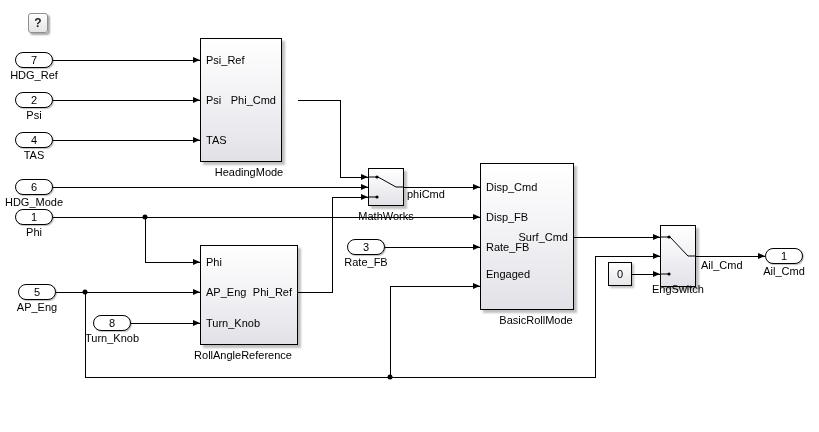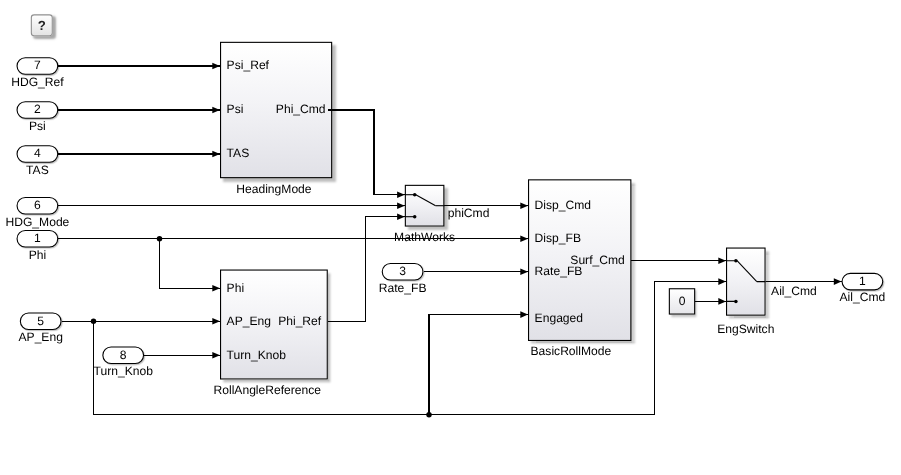--- a/index.html
+++ b/index.html
@@ -73,51 +73,51 @@
 
   <div class="oval" style="left:18px;top:284px">5</div>
   <div class="pname" style="left:37px;top:301px">AP_Eng</div>
 
   <div class="oval" style="left:93px;top:315px">8</div>
   <div class="pname" style="left:112px;top:332px">Turn_Knob</div>
 
   <div class="oval" style="left:765px;top:248px">1</div>
   <div class="pname" style="left:784px;top:265px">Ail_Cmd</div>
 
-  <div class="sl-block" style="left:200px;top:38px;width:102px;height:124px">
+  <div class="sl-block" style="left:200px;top:38px;width:82px;height:124px">
     <div class="bport" style="top:15px">Psi_Ref</div>
     <div class="bport" style="top:55px">Psi</div>
     <div class="bport" style="top:95px">TAS</div>
     <div class="bport out" style="top:55px">Phi_Cmd</div>
   </div>
   <div class="pname" style="left:249px;top:166px">HeadingMode</div>
 
   <div class="sl-block" style="left:200px;top:245px;width:98px;height:100px">
     <div class="bport" style="top:10px">Phi</div>
     <div class="bport" style="top:40px">AP_Eng</div>
     <div class="bport" style="top:71px">Turn_Knob</div>
     <div class="bport out" style="top:40px">Phi_Ref</div>
   </div>
   <div class="pname" style="left:243px;top:349px">RollAngleReference</div>
 
   <div class="sl-block" style="left:480px;top:163px;width:94px;height:147px">
     <div class="bport" style="top:17px">Disp_Cmd</div>
     <div class="bport" style="top:47px">Disp_FB</div>
     <div class="bport" style="top:77px">Rate_FB</div>
-    <div class="bport" style="top:120px">Engaged</div>
+    <div class="bport" style="top:104px">Engaged</div>
     <div class="bport out" style="top:67px">Surf_Cmd</div>
   </div>
-  <div class="pname" style="left:519px;top:314px">BasicRollMode</div>
+  <div class="pname" style="left:536px;top:314px">BasicRollMode</div>
 
   <div class="sl-block" style="left:368px;top:168px;width:36px;height:38px"></div>
   <div class="pname" style="left:386px;top:210px">MathWorks</div>
   <div class="sig" style="left:407px;top:188px">phiCmd</div>
 
   <div class="sl-block" style="left:660px;top:225px;width:36px;height:62px"></div>
-  <div class="pname" style="left:678px;top:294px">EngSwitch</div>
+  <div class="pname" style="left:678px;top:283px">EngSwitch</div>
   <div class="sig" style="left:701px;top:259px">Ail_Cmd</div>
 
   <div class="const" style="left:608px;top:262px">0</div>
 
 
   <svg class="wires" width="819" height="432" viewBox="0 0 819 432">
     <defs>
       <marker id="arrow" markerWidth="9" markerHeight="9" refX="7.5" refY="4" orient="auto" markerUnits="userSpaceOnUse">
         <path d="M0.5,1 L7.5,4 L0.5,7 Z" fill="#000" stroke="none"></path>
       </marker>

